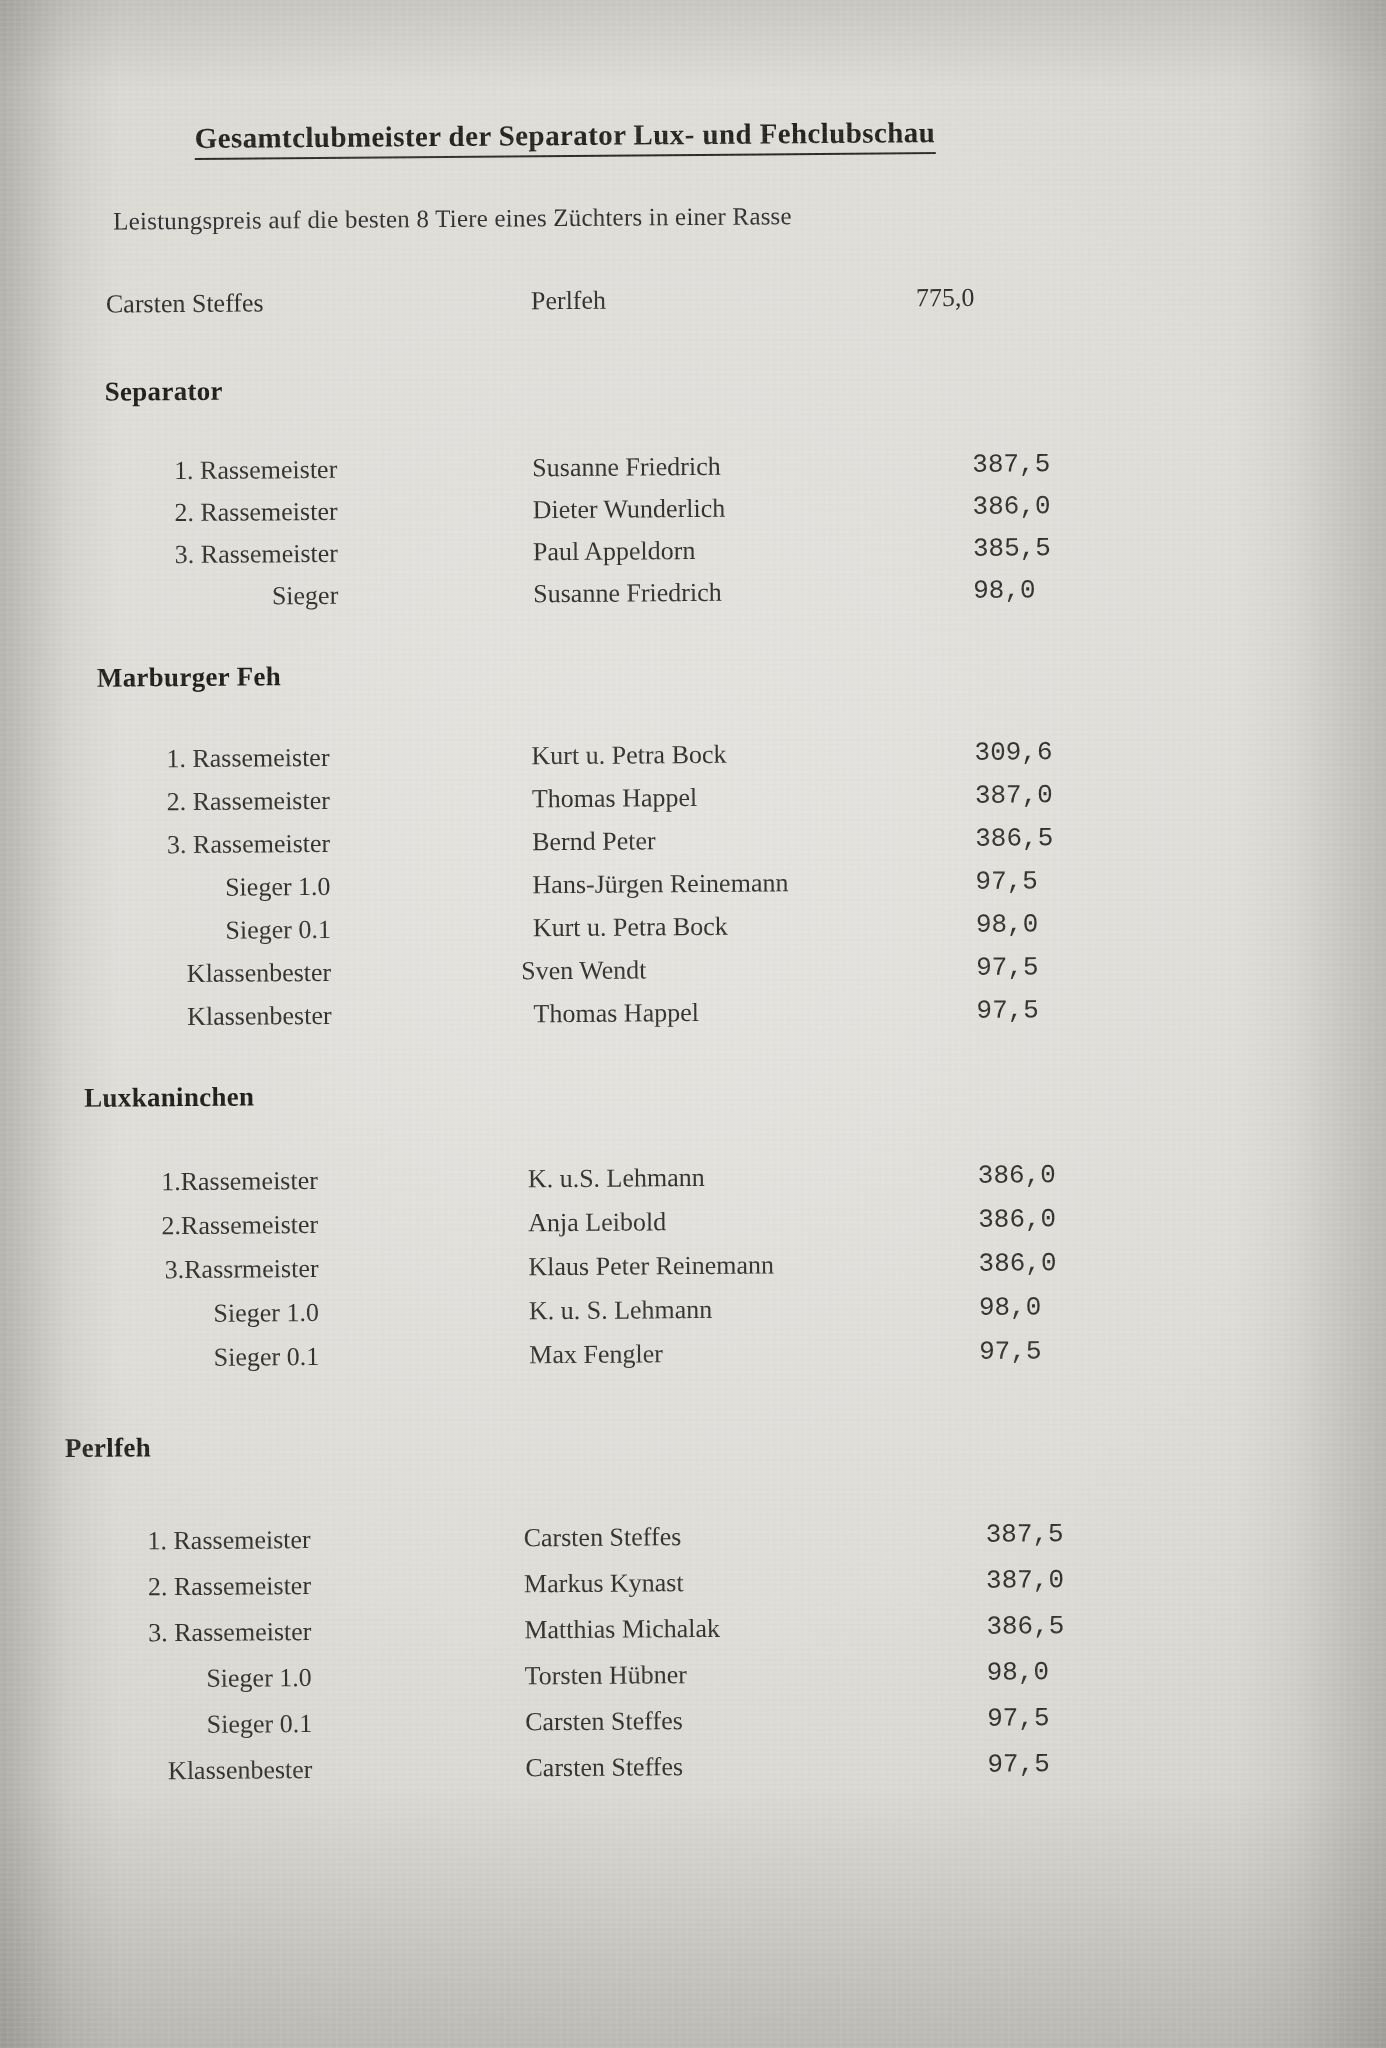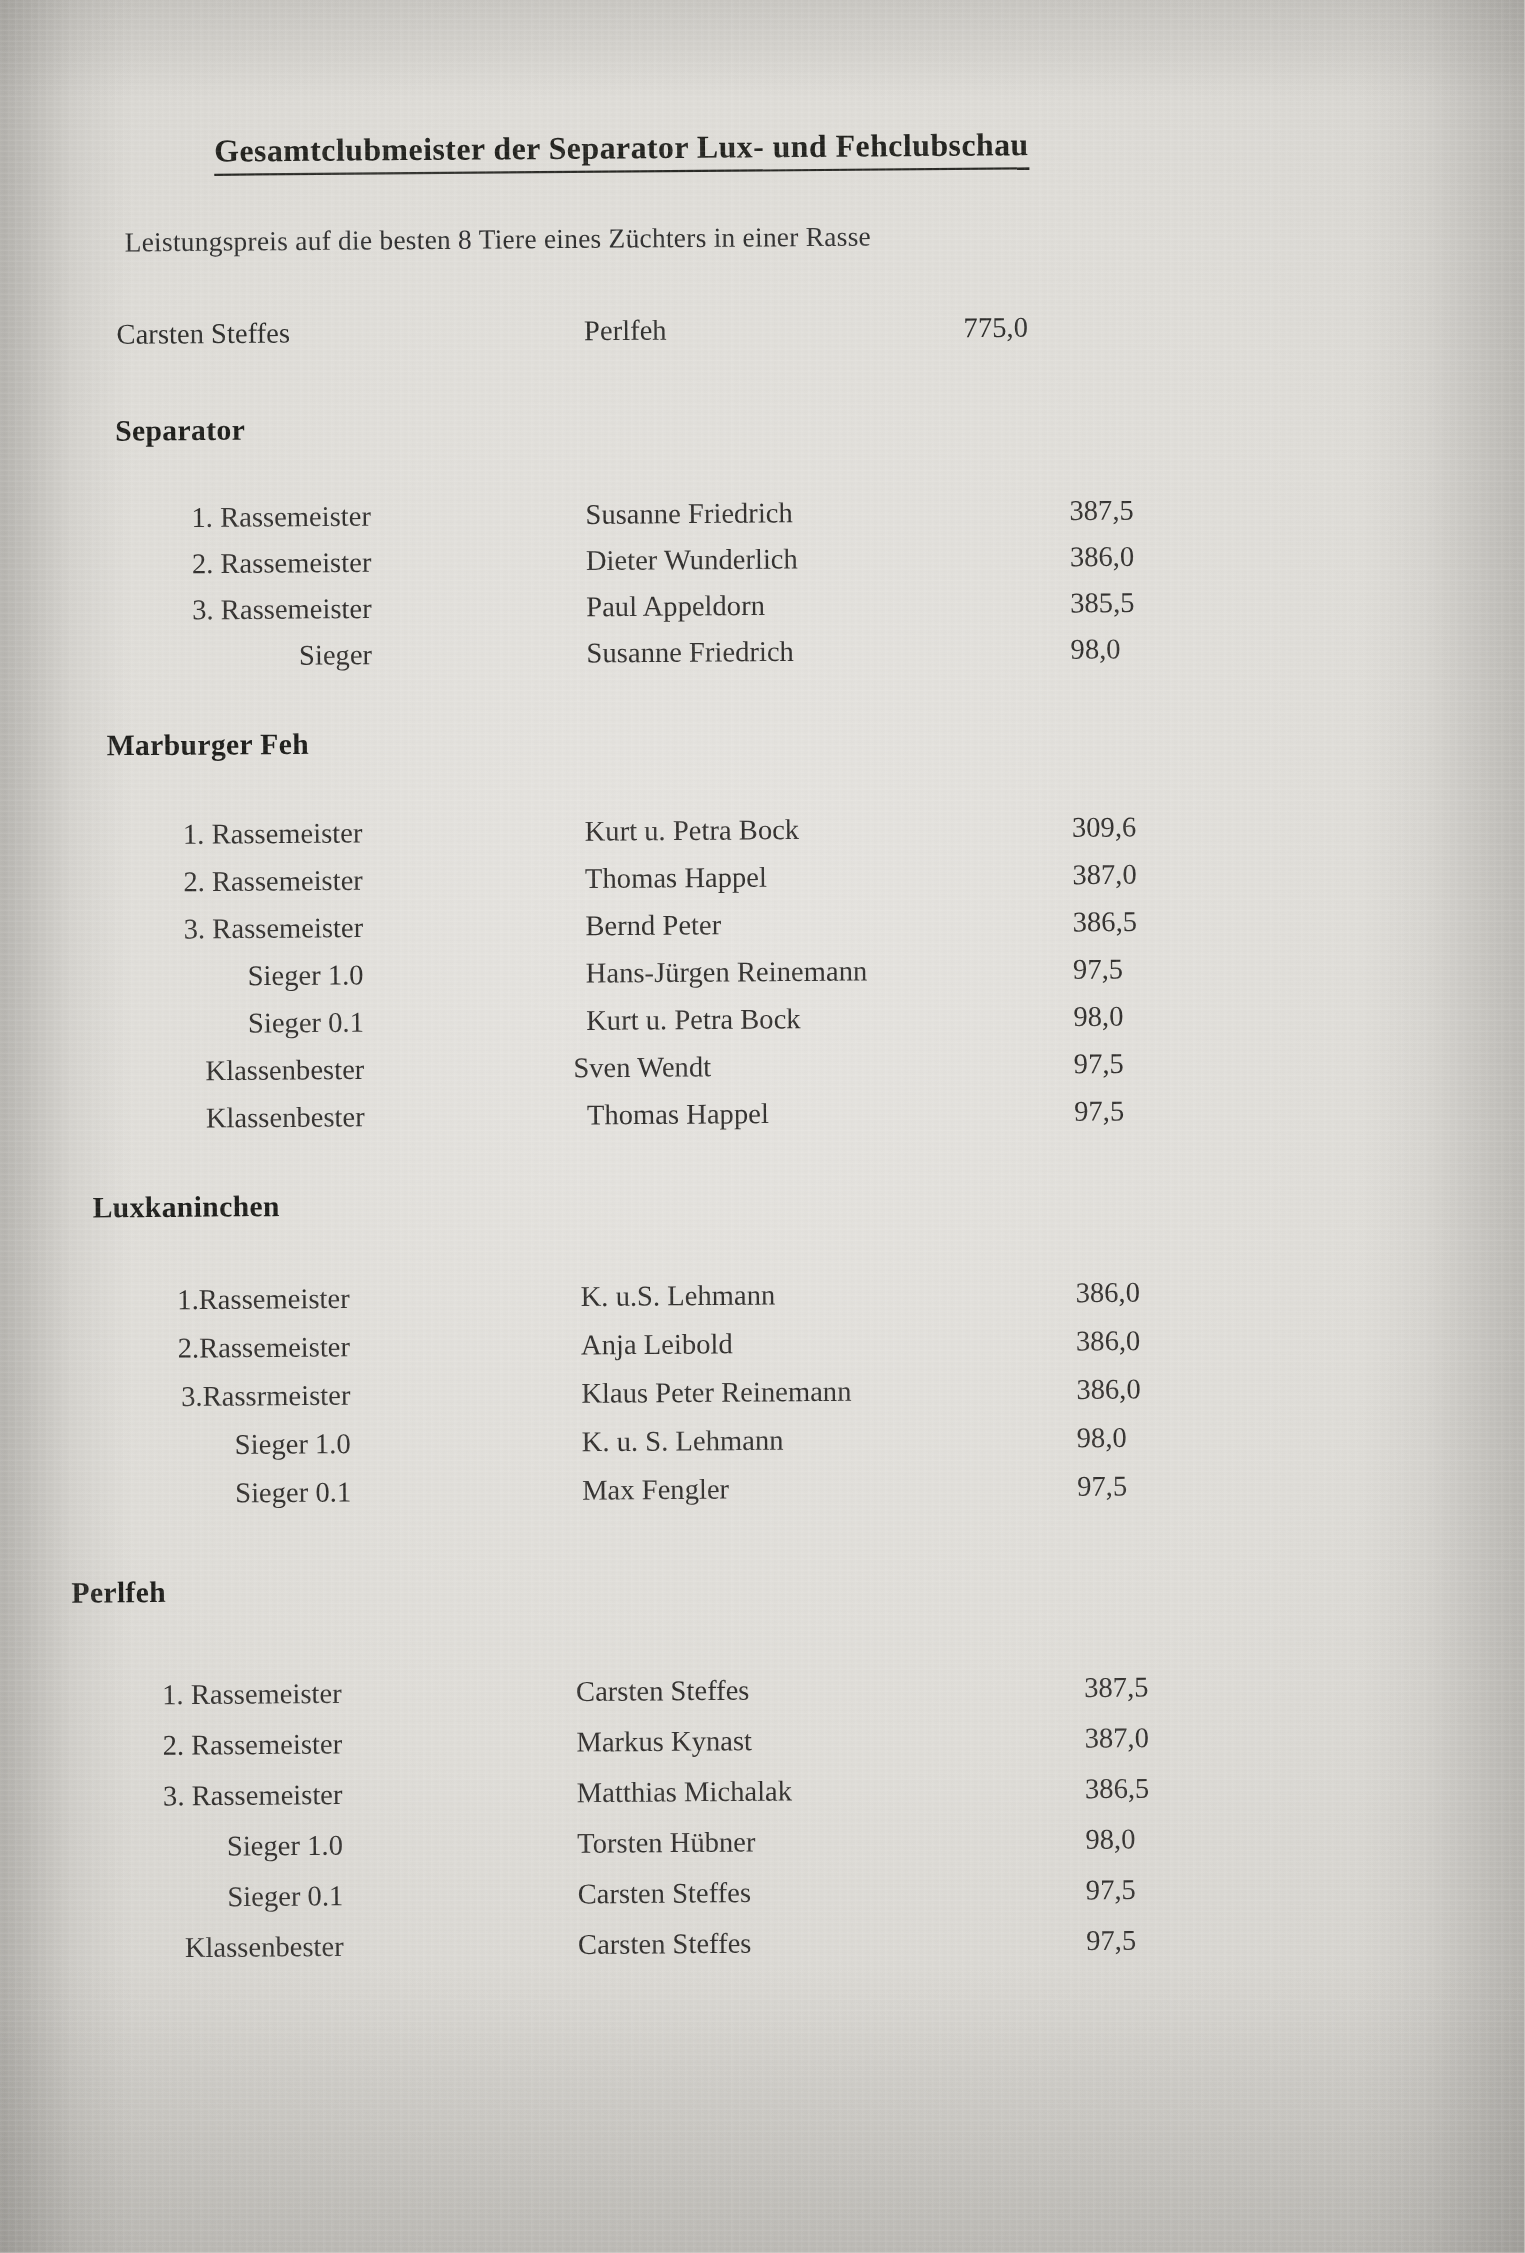--- a/index.html
+++ b/index.html
@@ -87,21 +87,21 @@
   .award-line {
     position: absolute;
     left: 110px;
     top: 285px;
     width: 1120px;
     font-size: 26px;
     color: #2e2e2c;
   }
   .award-line .col-who { position: absolute; left: 0; }
   .award-line .col-breed { position: absolute; left: 425px; }
-  .award-line .col-score { position: absolute; left: 770px; }
+  .award-line .col-score { position: absolute; left: 810px; }
 
   .section {
     position: absolute;
     left: 0;
     width: 1386px;
   }
   .section-title {
     position: absolute;
     font-weight: bold;
     font-size: 27px;
@@ -121,20 +121,21 @@
     text-align: right;
     white-space: nowrap;
   }
   .row .c-name {
     position: absolute;
     white-space: nowrap;
   }
   .row .c-score {
     position: absolute;
     white-space: nowrap;
+    font-family: Liberation Mono, monospace;
   }
 
   .grain {
     position: absolute;
     inset: 0;
     pointer-events: none;
     opacity: 0.16;
     background-image:
       repeating-linear-gradient(0deg, rgba(255,255,255,0.5) 0px, rgba(255,255,255,0) 2px, rgba(0,0,0,0.04) 3px, rgba(0,0,0,0) 5px),
       repeating-linear-gradient(90deg, rgba(255,255,255,0.4) 0px, rgba(255,255,255,0) 3px, rgba(0,0,0,0.03) 4px, rgba(0,0,0,0) 7px);

